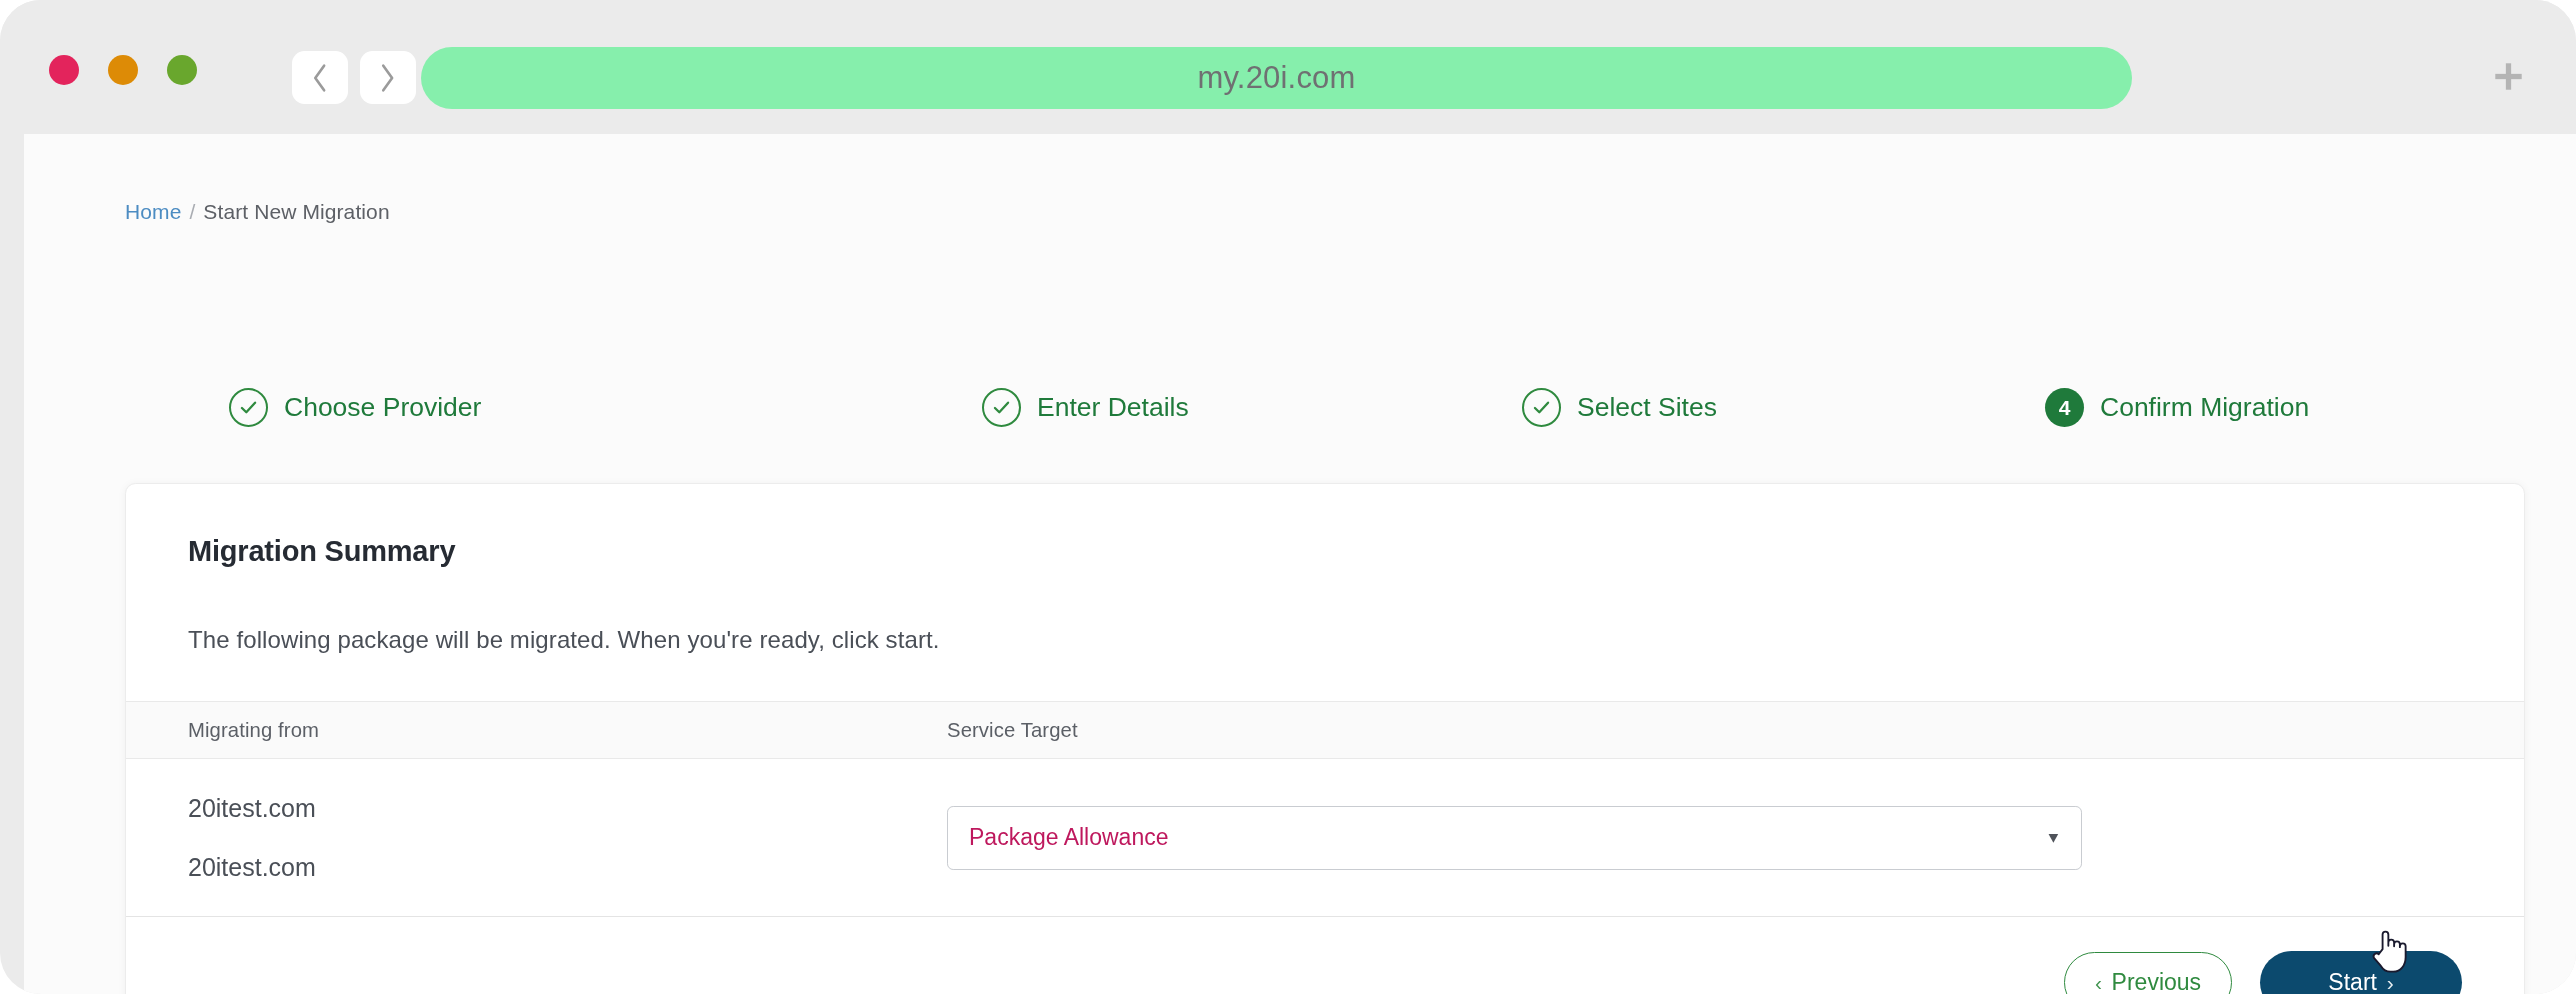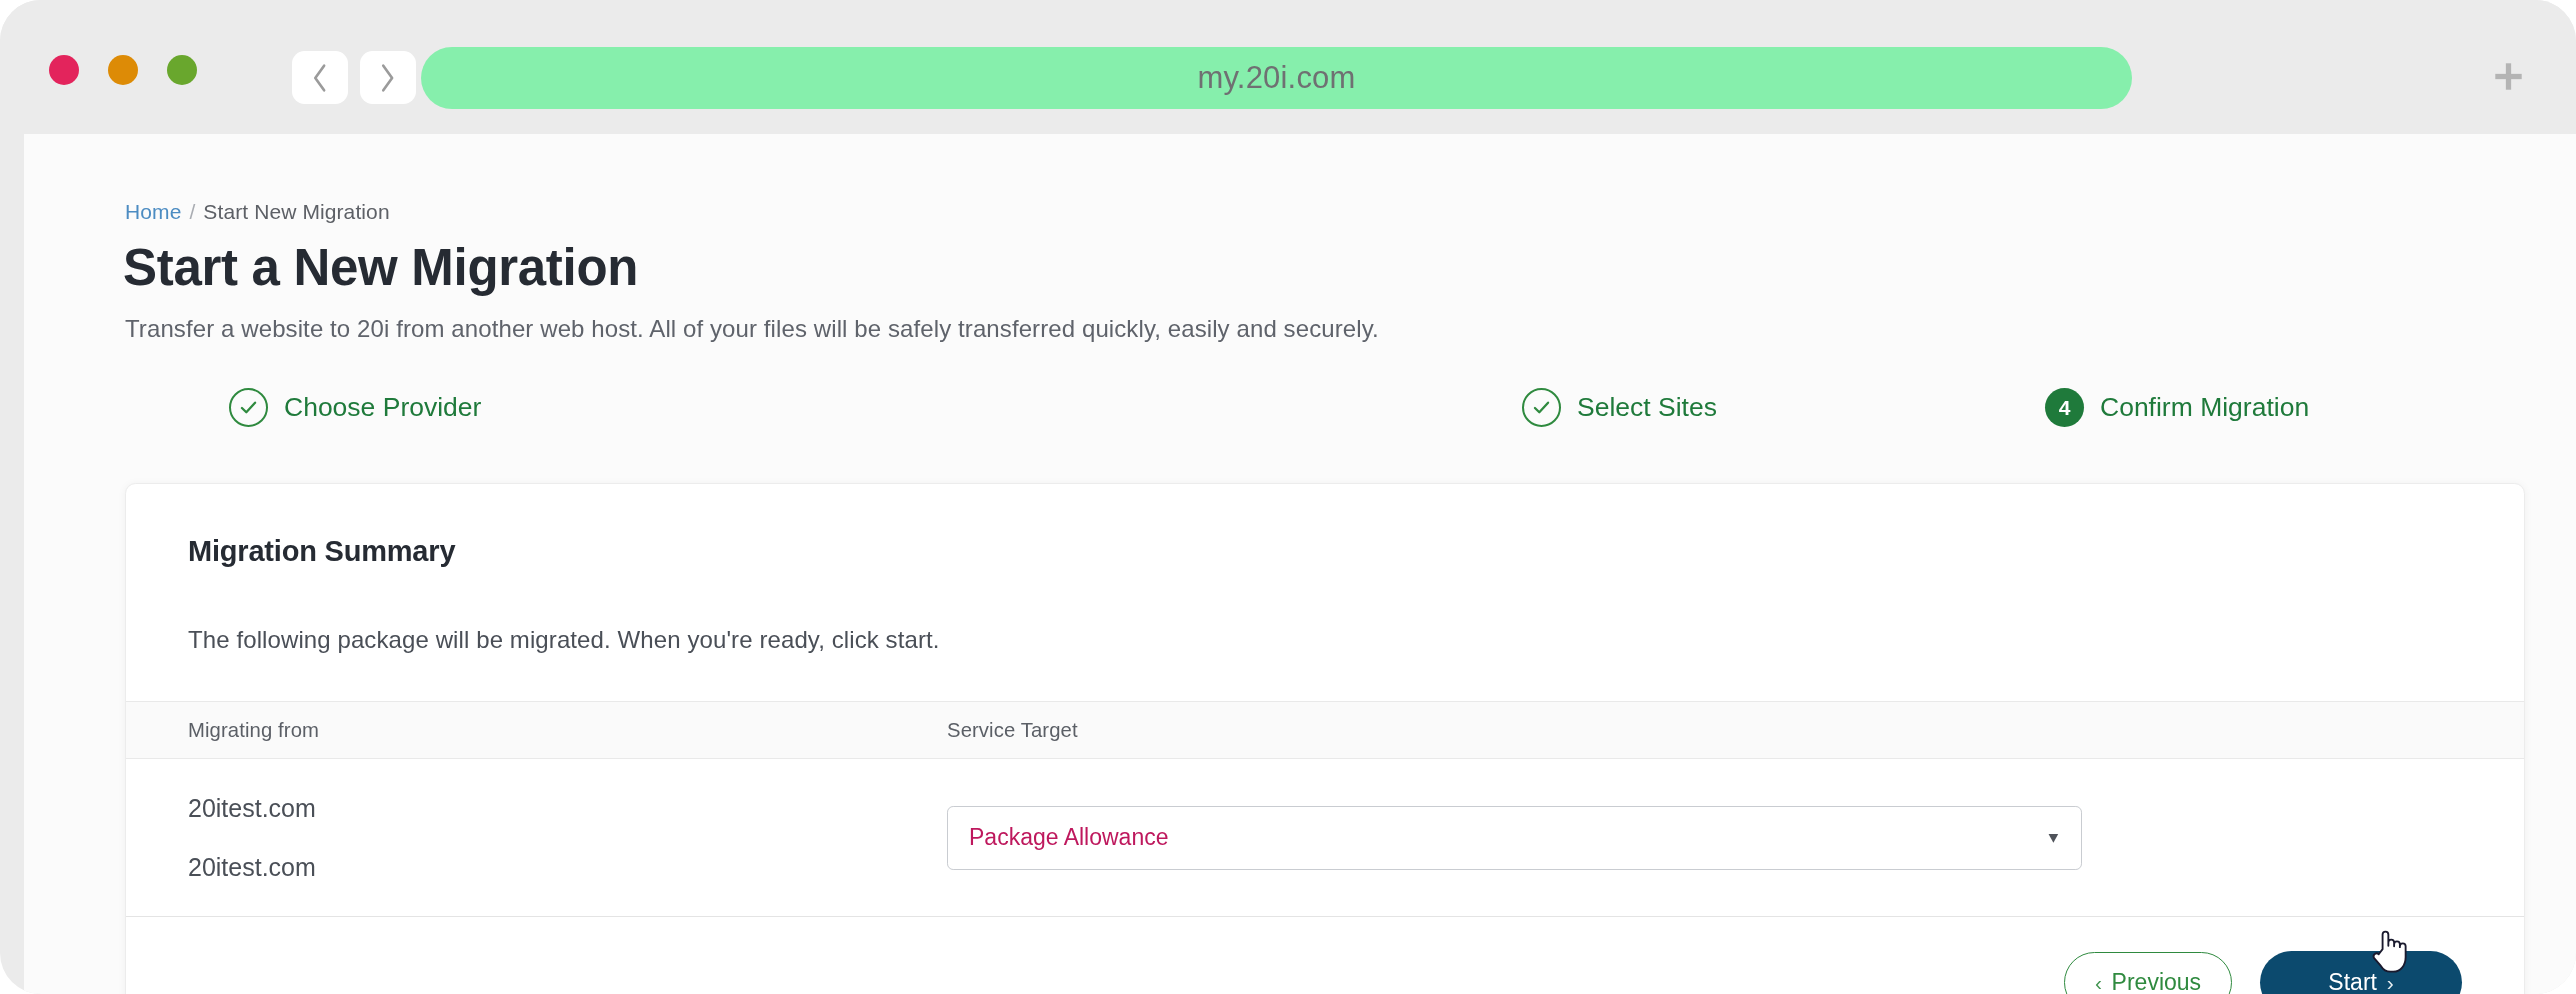--- a/index.html
+++ b/index.html
@@ -377,35 +377,41 @@
       </span>
     </div>
   </div>
 
   <div class="viewport">
 
     <div class="breadcrumb">
       <a href="#">Home</a><span class="sep">/</span><span>Start New Migration</span>
     </div>
 
-    <h1 class="page-title">Start a New Migration</h1>
-
-    <div class="page-sub">Transfer a website to 20i from another web host. All of your files will be safely transferred quickly, easily and securely.</div>
+
 
     <div class="steps">
 
       <div class="step" style="left:104px">
         <span class="step-circle done">
           <svg width="21" height="21" viewBox="0 0 24 24" fill="none">
             <path d="M4.5 12.5 L9.5 17.5 L19.5 6.5" stroke="#2f8a3f" stroke-width="2.6" stroke-linecap="round" stroke-linejoin="round"></path>
           </svg>
         </span>
         <span class="step-label">Choose Provider</span>
       </div>
 
+      <div class="step" style="left:857px">
+        <span class="step-circle done">
+          <svg width="21" height="21" viewBox="0 0 24 24" fill="none">
+            <path d="M4.5 12.5 L9.5 17.5 L19.5 6.5" stroke="#2f8a3f" stroke-width="2.6" stroke-linecap="round" stroke-linejoin="round"></path>
+          </svg>
+        </span>
+        <span class="step-label">Enter Details</span>
+      </div>
 
       <div class="step" style="left:1397px">
         <span class="step-circle done">
           <svg width="21" height="21" viewBox="0 0 24 24" fill="none">
             <path d="M4.5 12.5 L9.5 17.5 L19.5 6.5" stroke="#2f8a3f" stroke-width="2.6" stroke-linecap="round" stroke-linejoin="round"></path>
           </svg>
         </span>
         <span class="step-label">Select Sites</span>
       </div>
 

